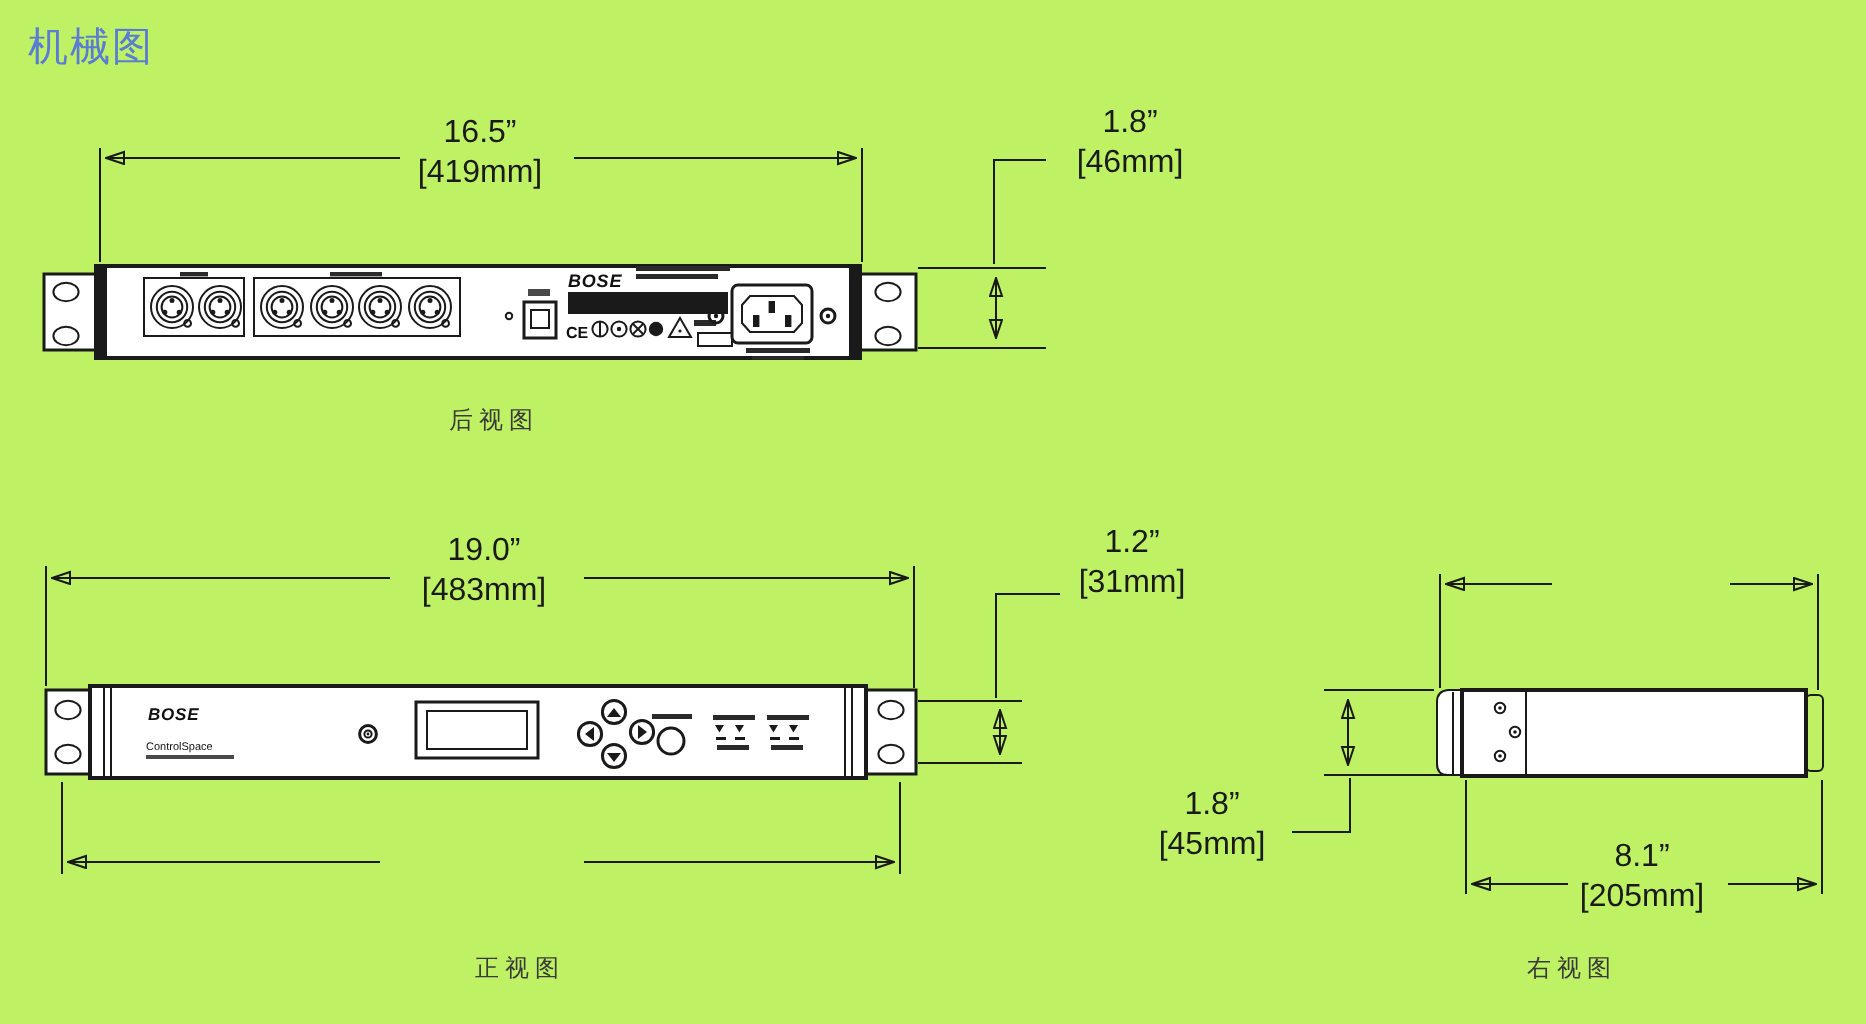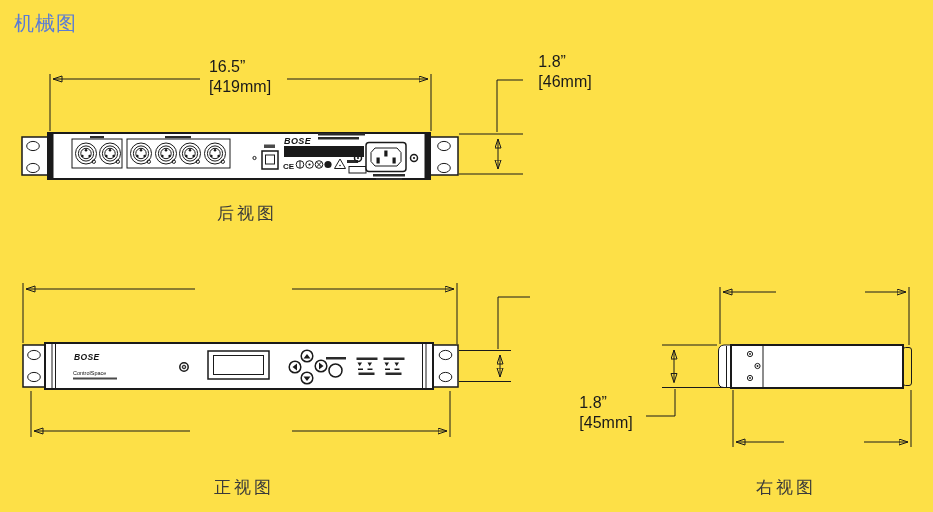--- a/index.html
+++ b/index.html
@@ -1,22 +1,22 @@
 <!DOCTYPE html>
 <html><head>
 <meta charset="utf-8">
 <style>
   html,body{margin:0;padding:0;background:#fff;}
-  #page{position:relative;width:933px;height:512px;background:#fde047;overflow:hidden;
+  #page{position:relative;width:933px;height:512px;background:#bef264;overflow:hidden;
         font-family:"Liberation Sans", sans-serif;}
   #page-title{position:absolute;left:14px;top:10px;font-size:20px;letter-spacing:1px;
         color:#5b7cd4;font-weight:500;}
-  .dim{position:absolute;transform:translateX(-50%);
+  .dim{position:absolute;transform:translateX(-50%);text-align:center;
        font-size:16px;line-height:20px;color:#1a1a1a;white-space:nowrap;}
-  .view-label{position:absolute;transform:translateX(-50%);font-size:17px;
+  .view-label{position:absolute;transform:translateX(-50%);font-size:12px;
        color:#3a3a3a;letter-spacing:3px;white-space:nowrap;font-family:Liberation Serif, serif;}
   svg{position:absolute;left:0;top:0;}
   svg line,svg path,svg rect,svg circle,svg ellipse,svg polygon{stroke:#1a1a1a;fill:none;stroke-width:1;}
   .s2{stroke-width:2!important;}
   .s15{stroke-width:1.5!important;}
   .w{fill:#fff;}
   .f{fill:#1a1a1a;stroke:none!important;}
   .sm{fill:#2a2a2a;stroke:none!important;}
   .sm2{fill:#4a4a4a;stroke:none!important;}
   svg text{fill:#111;stroke:none;}
@@ -243,23 +243,35 @@
 
   <div class="dim" style="left:240px;top:57px">
     <div>16.5”</div>
     <div>[419mm]</div>
   </div>
   <div class="dim" style="left:565px;top:52px">
     <div>1.8”</div>
     <div>[46mm]</div>
   </div>
 
+  <div class="dim" style="left:242px;top:266px">
+    <div>19.0”</div>
+    <div>[483mm]</div>
+  </div>
+  <div class="dim" style="left:566px;top:262px">
+    <div>1.2”</div>
+    <div>[31mm]</div>
+  </div>
 
   <div class="dim" style="left:606px;top:393px">
     <div>1.8”</div>
     <div>[45mm]</div>
   </div>
+  <div class="dim" style="left:821px;top:419px">
+    <div>8.1”</div>
+    <div>[205mm]</div>
+  </div>
 
   <div class="view-label" style="left:247px;top:202px">后视图</div>
-  <div class="view-label" style="left:244px;top:476px">正视图</div>
+  <div class="view-label" style="left:260px;top:476px">正视图</div>
   <div class="view-label" style="left:786px;top:476px">右视图</div>
 
 </div>
 
 </body></html>

